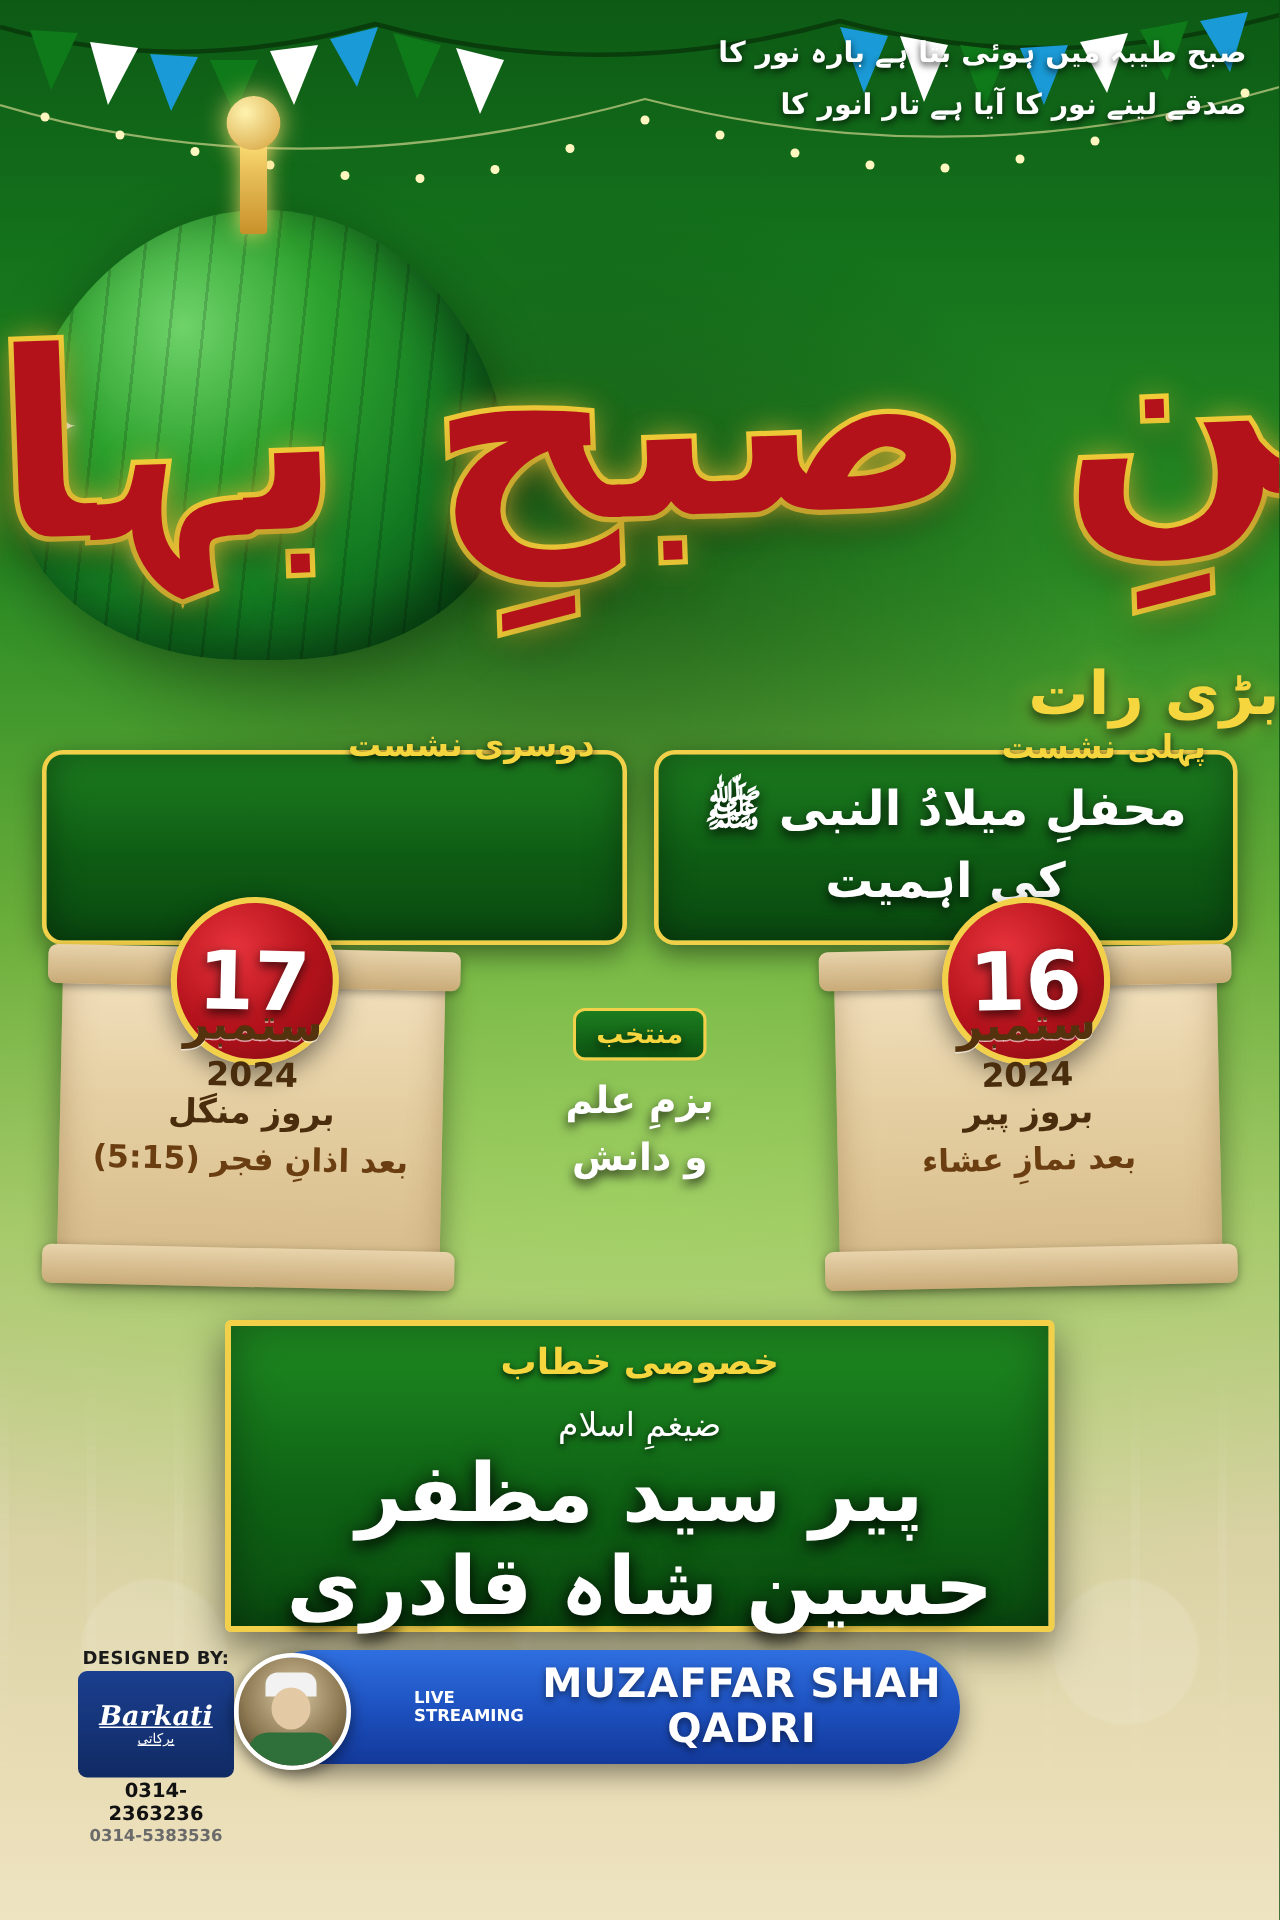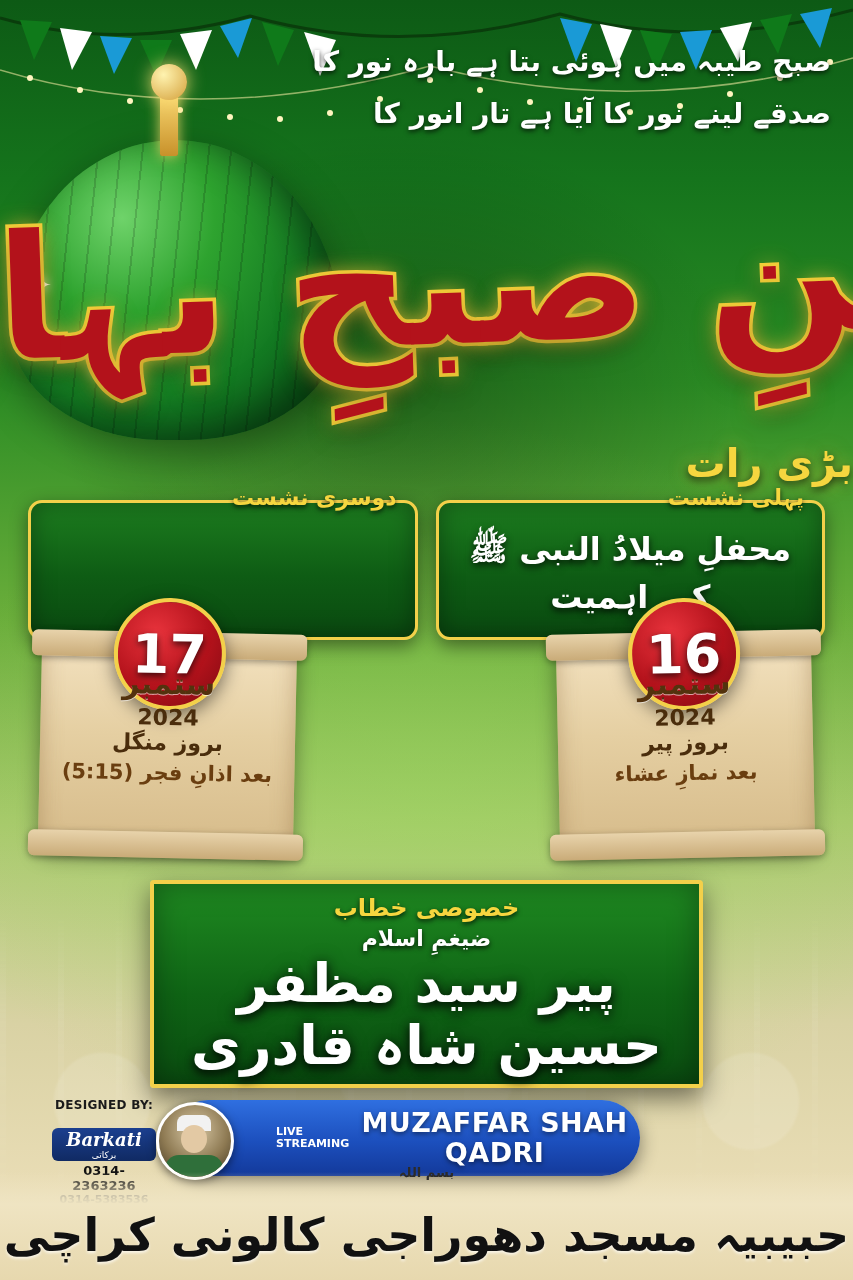--- a/index.html
+++ b/index.html
@@ -61,24 +61,24 @@
     box-shadow:0 0 18px rgba(255,225,120,.9);
   }
   .sparkle{position:absolute;color:#fff;font-size:26px;text-shadow:0 0 12px #fff;}
 
   
   .bunting{position:absolute;left:0;top:0;width:853px;height:120px;}
   .lights{position:absolute;left:0;top:0;width:853px;height:150px;}
 
   
   .couplet{
-    position:absolute;right:22px;top:36px;width:620px;
+    position:absolute;right:22px;top:18px;width:620px;
     text-align:right;direction:rtl;
     color:#ffffff;
-    font-size:28px;line-height:1.85;
+    font-size:19px;line-height:1.85;
     font-weight:bold;
     text-shadow:0 2px 5px rgba(0,0,0,.75);
   }
 
   
   .title-block{
     position:absolute;left:0;right:0;top:120px;height:330px;
     display:flex;align-items:center;justify-content:center;direction:rtl;
   }
   .title-main{
@@ -104,21 +104,21 @@
   
   .sessions{
     position:absolute;left:28px;right:28px;top:500px;
     display:flex;flex-direction:row-reverse;justify-content:space-between;gap:18px;
   }
   .session{
     position:relative;flex:1;
     background:linear-gradient(180deg,#1d7d1f 0%, #0e5c14 55%, #0a4a10 100%);
     border:3px solid #f3d04a;
     border-radius:14px;
-    padding:22px 14px 16px;
+    padding:12px 14px 16px;
     text-align:center;direction:rtl;
     box-shadow:0 6px 18px rgba(0,0,0,.45), inset 0 0 24px rgba(0,0,0,.35);
   }
   .session .tag{
     position:absolute;top:-18px;right:18px;
     color:#f6d63f;font-size:22px;font-weight:bold;
     text-shadow:0 2px 5px rgba(0,0,0,.8);
   }
   .session .txt{
     color:#ffffff;font-size:32px;font-weight:bold;line-height:1.5;
@@ -180,34 +180,34 @@
 
   
   .speaker{
     position:absolute;left:150px;right:150px;top:880px;height:190px;
     background:linear-gradient(180deg,#1f8a21 0%, #0f6415 55%, #0a4d10 100%);
     border:4px solid #f3d04a;border-radius:4px;
     box-shadow:0 10px 26px rgba(0,0,0,.5), inset 0 0 30px rgba(0,0,0,.35);
     direction:rtl;text-align:center;padding-top:10px;
   }
   .speaker .khitab{color:#f6d63f;font-size:24px;font-weight:bold;text-shadow:0 2px 5px rgba(0,0,0,.8);}
-  .speaker .zeegham{color:#ffffff;font-size:22px;font-weight:bold;margin-top:4px;text-shadow:0 2px 5px rgba(0,0,0,.8);}
+  .speaker .zeegham{color:#ffffff;font-size:22px;font-weight:normal;margin-top:16px;text-shadow:0 2px 5px rgba(0,0,0,.8);}
   .speaker .name{
     color:#ffffff;font-size:54px;font-weight:bold;line-height:1.15;margin-top:2px;
     text-shadow:0 4px 10px rgba(0,0,0,.8), 0 0 16px rgba(0,0,0,.5);
   }
 
   
   .designed{
     position:absolute;left:52px;top:1098px;width:104px;text-align:center;
   }
   .designed .dlabel{font-size:12px;font-weight:bold;color:#1a1a1a;letter-spacing:.3px;}
   .designed .dbox{
-    margin-top:16px;background:linear-gradient(180deg,#1b3f8f,#102a63);
-    border-radius:6px;padding:1px 6px;color:#fff;
+    margin-top:2px;background:linear-gradient(180deg,#1b3f8f,#102a63);
+    border-radius:6px;padding:20px 6px;color:#fff;text-decoration:underline;
   }
   .designed .brand{font-family:"DejaVu Serif", serif;font-style:italic;font-size:18px;font-weight:bold;}
   .designed .sub{font-size:9px;direction:rtl;}
   .designed .phone{font-size:13px;font-weight:bold;color:#111;margin-top:2px;}
   .designed .phone2{font-size:11px;font-weight:bold;color:#6a6a6a;}
 
   
   .livebar{
     position:absolute;left:170px;top:1100px;width:470px;height:76px;
     background:linear-gradient(180deg,#2f6fe0 0%, #1c4fbd 55%, #13399a 100%);
@@ -337,20 +337,25 @@
     <div class="scroll">
       <div class="daybadge">16</div>
       <div class="inner">
         <div class="date-line">ستمبر</div>
         <div class="year">2024</div>
         <div class="year">بروز پیر</div>
         <div class="time">بعد نمازِ عشاء</div>
       </div>
     </div>
 
+    <div class="mid-note">
+      <span class="chip">منتخب</span>
+      <div>بزمِ علم</div>
+      <div>و دانش</div>
+    </div>
 
     <div class="scroll left">
       <div class="daybadge">17</div>
       <div class="inner">
         <div class="date-line">ستمبر</div>
         <div class="year">2024</div>
         <div class="year">بروز منگل</div>
         <div class="time">بعد اذانِ فجر (5:15)</div>
       </div>
     </div>
@@ -382,18 +387,14 @@
     <div class="fb">f</div>
     <div class="livetxt">
       <div>LIVE</div>
       <div>STREAMING</div>
     </div>
     <div class="livename">
       <div>MUZAFFAR SHAH QADRI</div>
     </div>
   </div>
 
-  <div class="footer">
-    <div class="crest">بسم اللہ</div>
-    <div class="fname">حبیبیہ مسجد دھوراجی کالونی کراچی</div>
-  </div>
 
 </div>
 
 </body></html>

